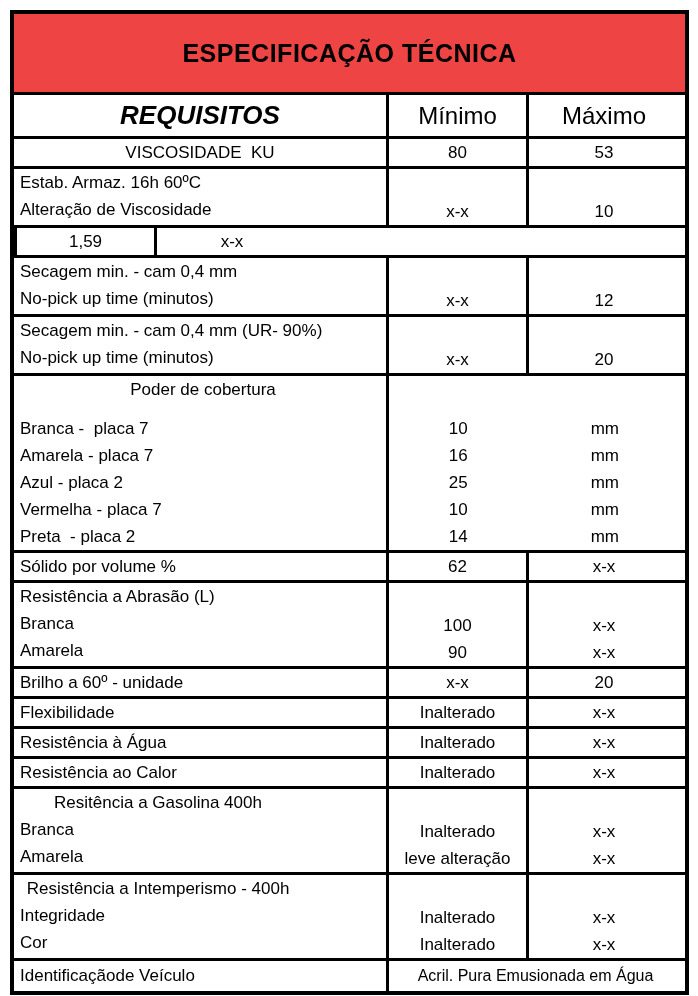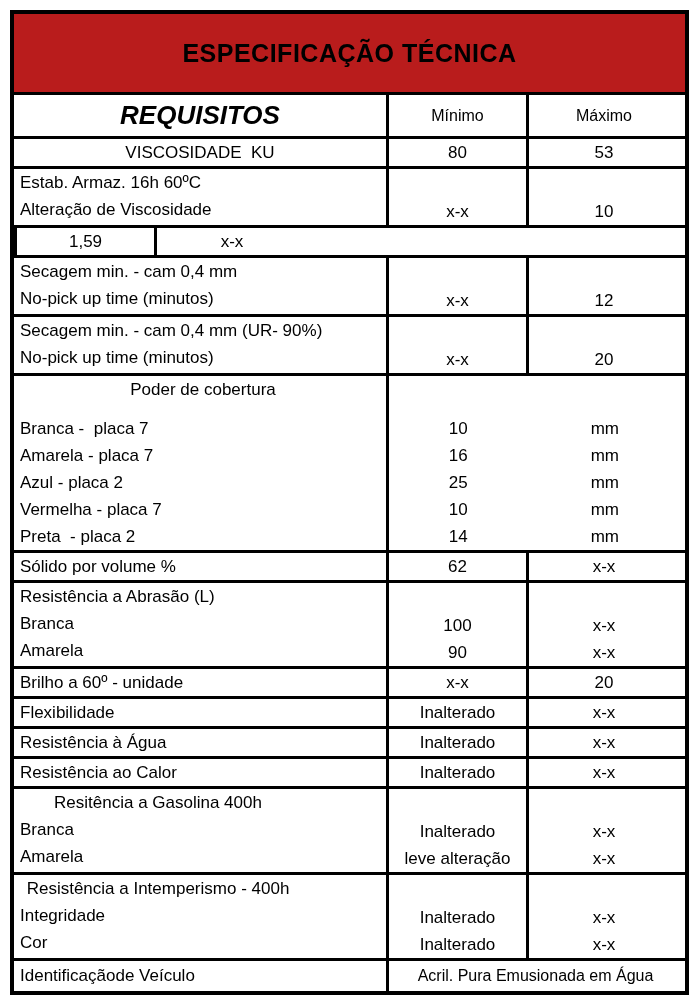--- a/index.html
+++ b/index.html
@@ -14,25 +14,25 @@
   .c2{width:140px;box-sizing:border-box;border-left:3px solid #000;}
   .c3{width:153px;box-sizing:border-box;border-left:3px solid #000;}
   .c23{width:296px;box-sizing:border-box;border-left:3px solid #000;display:flex;}
   .c23 .sub2{width:140px;}
   .c23 .sub3{width:156px;}
   .cell{display:flex;flex-direction:column;}
   .vcenter{justify-content:center;}
   .vbottom{justify-content:flex-end;}
   .txt{white-space:pre-wrap;font-size:17px;line-height:27px;}
   .center{text-align:center;}
-  .title-row{height:78px;background:#b91c1c;align-items:center;justify-content:center;display:flex;}
+  .title-row{height:78px;background:#ef4444;align-items:center;justify-content:center;display:flex;}
   .title-row .txt{font-size:25px;font-weight:bold;letter-spacing:.5px;line-height:78px;}
   .head-row{height:41px;}
   .head-row .c1 .txt{font-size:26px;font-weight:bold;line-height:41px;font-style:italic;}
-  .head-row .txt{font-size:16px;line-height:41px;}
+  .head-row .txt{font-size:24px;line-height:41px;}
   .h1l{height:27px;}
   .h2l{height:56px;}
   .h3l{height:83px;}
   .hcob{height:174px;}
   .hid{height:30px;}
   .gap-after{margin-bottom:12px;}
   .idval .txt{font-size:16px;line-height:30px;}
 </style>
 </head>
 <body>

